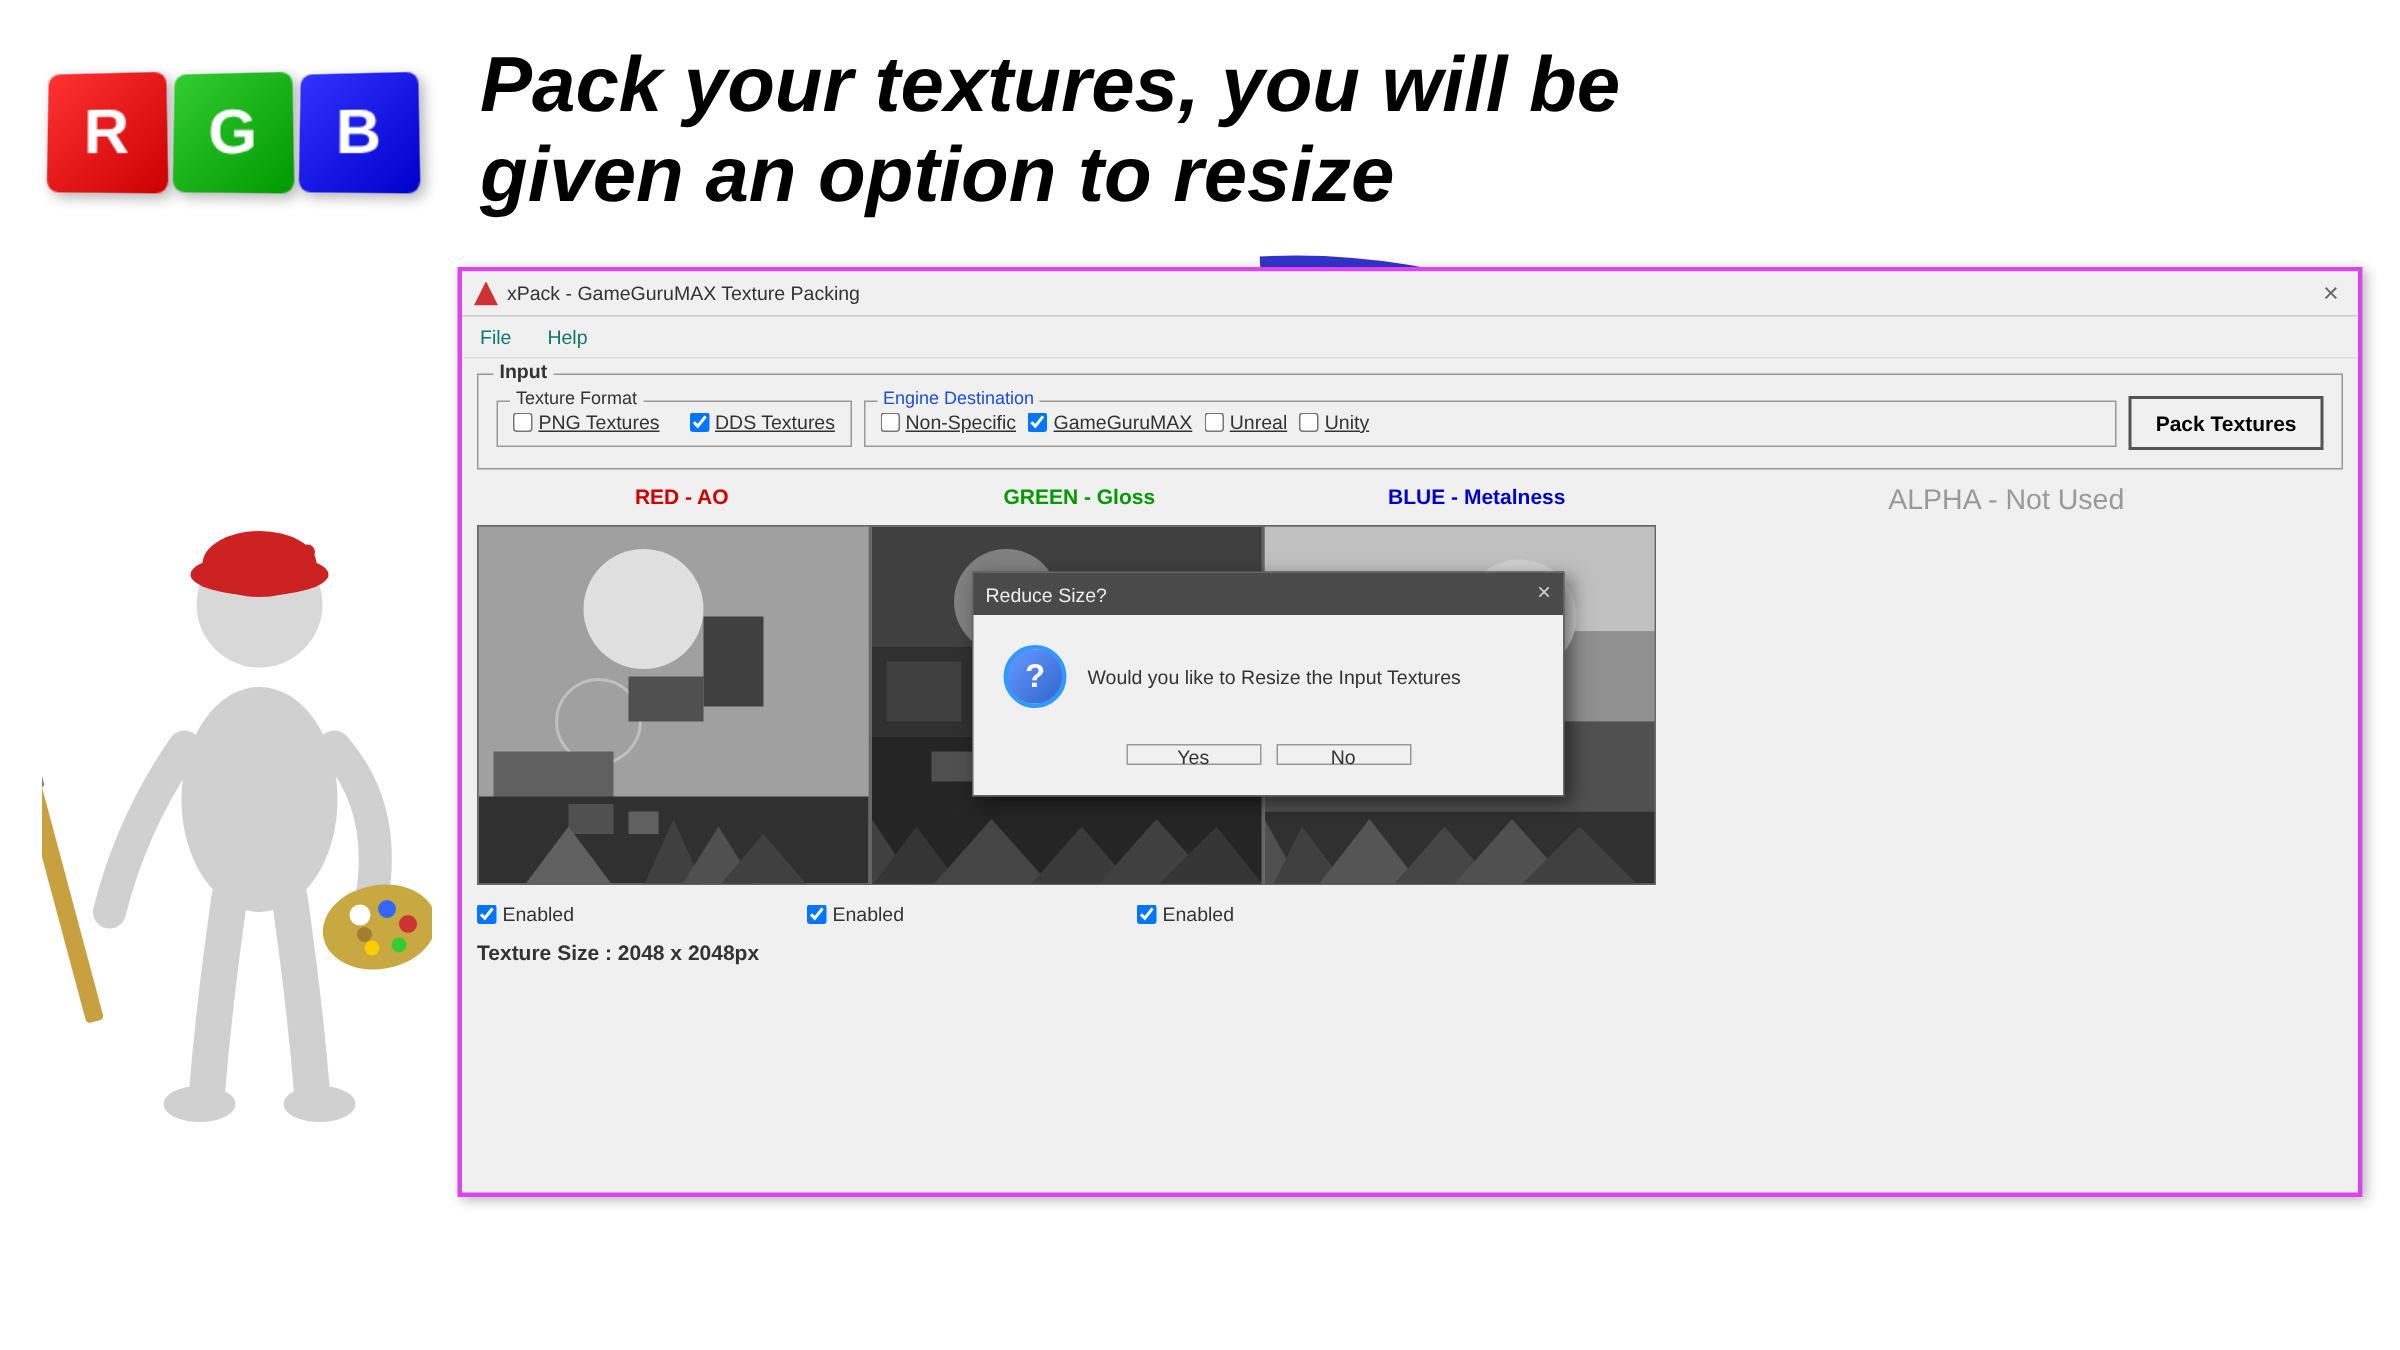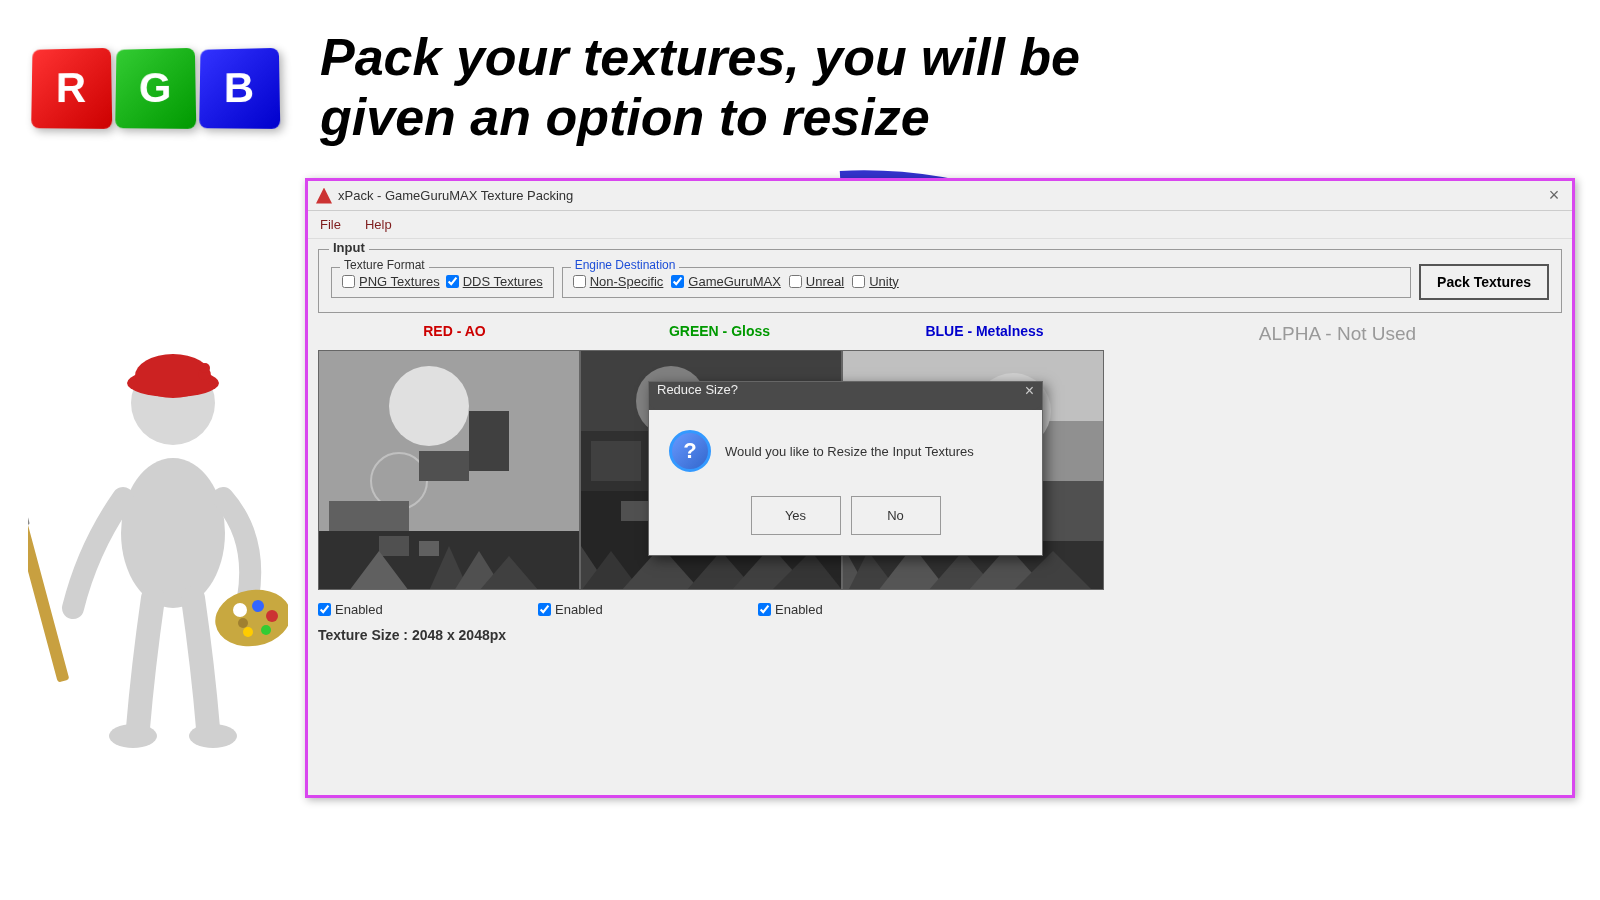--- a/index.html
+++ b/index.html
@@ -133,21 +133,21 @@
       background: #f0f0f0;
       border-bottom: 1px solid #ddd;
       display: flex;
       align-items: center;
       padding: 0 8px;
       gap: 16px;
     }
 
     .menu-item {
       font-size: 13px;
-      color: #7f1d1d;
+      color: #0f766e;
       cursor: pointer;
       padding: 2px 4px;
     }
 
     
     .content-area {
       padding: 10px;
     }
 
     
@@ -178,21 +178,21 @@
     }
 
     
     .texture-format-group {
       border: 1px solid #999;
       padding: 6px 10px 8px;
       position: relative;
       background: #f0f0f0;
       display: inline-flex;
       align-items: center;
-      gap: 6px;
+      gap: 20px;
     }
 
     .texture-format-legend {
       position: absolute;
       top: -10px;
       left: 8px;
       background: #f0f0f0;
       padding: 0 4px;
       font-size: 12px;
       color: #333;
@@ -333,21 +333,21 @@
       width: 395px;
       background: #4a4a4a;
       border: 1px solid #666;
       box-shadow: 4px 4px 12px rgba(0,0,0,0.5);
     }
 
     .modal-title-bar {
       height: 28px;
       background: #4a4a4a;
       display: flex;
-      align-items: flex-start;
+      align-items: center;
       justify-content: space-between;
       padding: 0 8px;
       border-radius: 10px;
     }
 
     .modal-title-text {
       font-size: 13px;
       color: #eee;
     }
 
@@ -390,21 +390,21 @@
     }
 
     .modal-buttons {
       display: flex;
       justify-content: center;
       gap: 10px;
     }
 
     .modal-btn {
       width: 90px;
-      height: 39px;
+      height: 14px;
       background: #f0f0f0;
       border: 1px solid #999;
       font-size: 13px;
       cursor: pointer;
       color: #333;
     }
 
     
     .arrow-svg {
       position: absolute;

